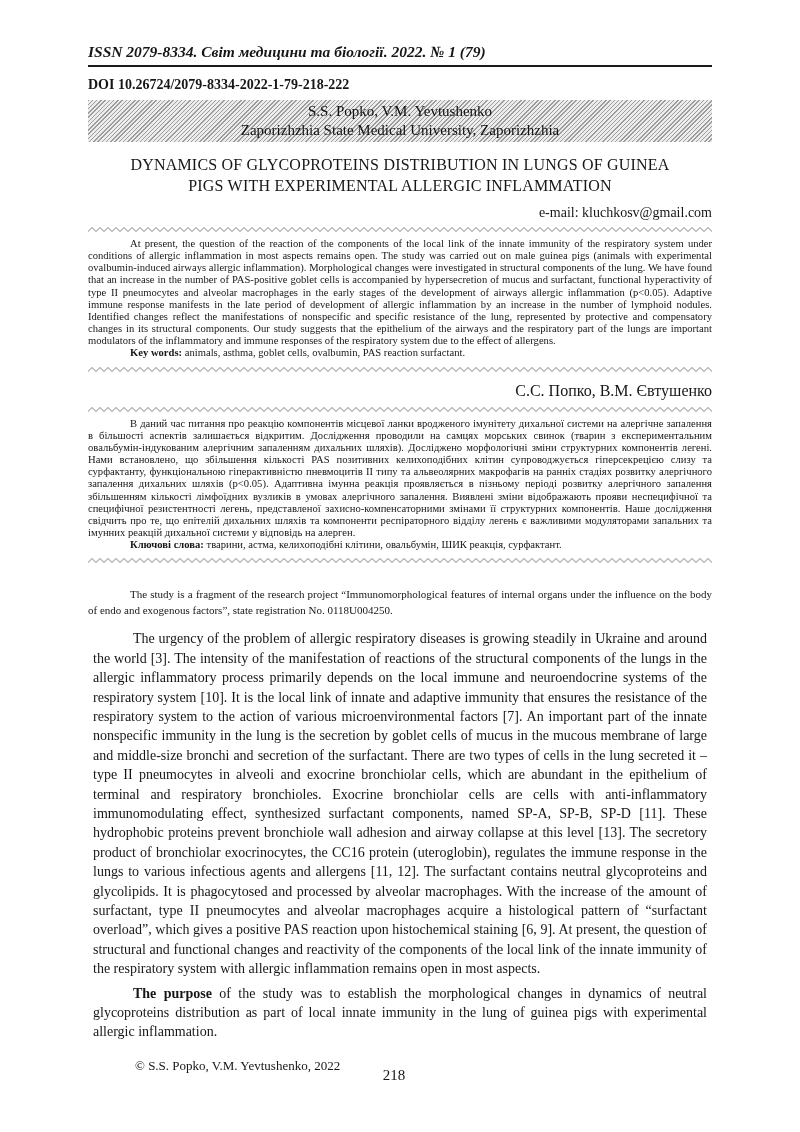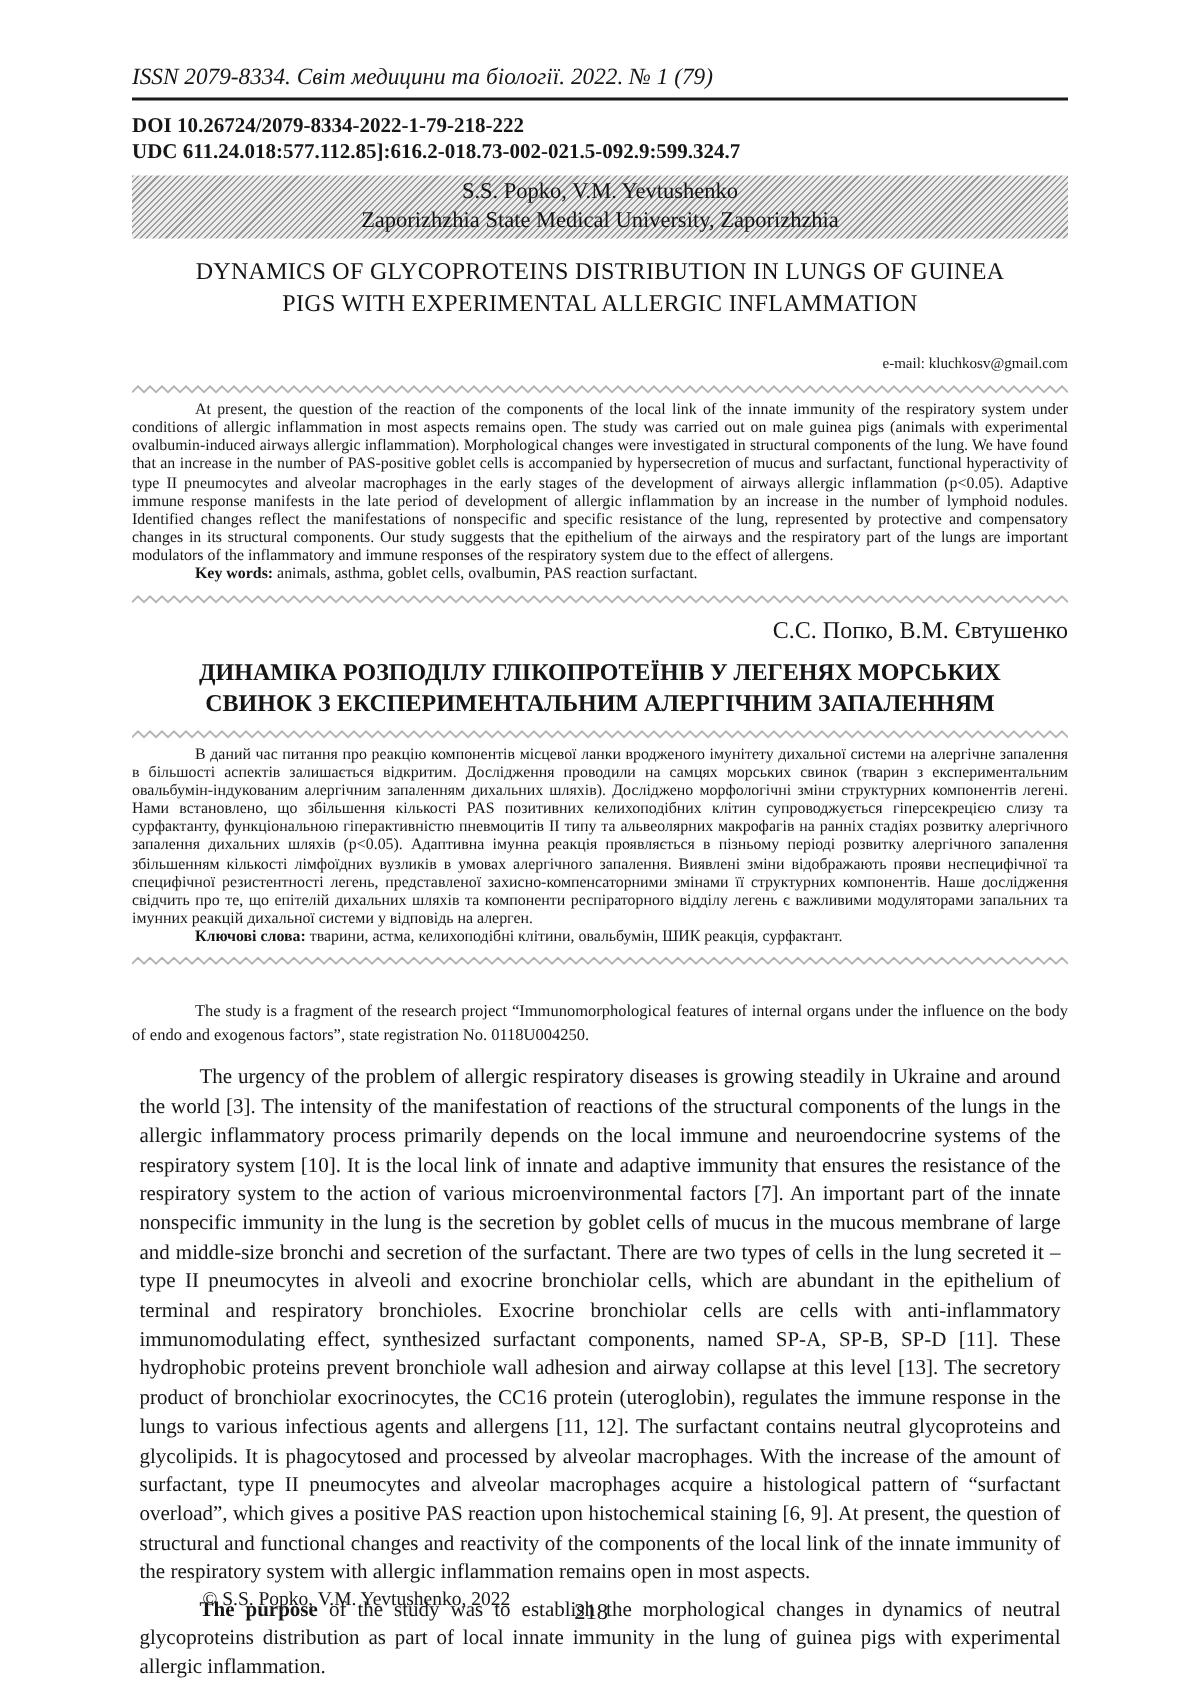--- a/index.html
+++ b/index.html
@@ -8,39 +8,39 @@
     width:800px;height:1132px;
     margin:0 auto;
     background:#ffffff;
     box-sizing:border-box;
     padding:42px 88px 0 88px;
     font-family:"Liberation Serif","DejaVu Serif",serif;
     color:#161616;
     overflow:hidden;
   }
   .issn{
-    font-weight:normal;font-style:italic;
+    font-weight:bold;font-style:italic;
     font-size:15.5px;line-height:19px;
     border-bottom:2.2px solid #1b1b1b;
     padding-bottom:4px;
   }
   .doi-udc{margin-top:9px;font-weight:bold;font-size:14px;line-height:17px;}
   .banner{
     margin-top:7px;
     background:repeating-linear-gradient(135deg,#9c9c9c 0px,#9c9c9c 1px,#ececec 1px,#ececec 3px);
     text-align:center;font-weight:normal;font-size:15px;line-height:18.5px;
     padding:2px 0 3px 0;
     color:#101010;
   }
   .banner .row{padding:0 4px;}
   .title-en{
     margin:12px 30px 0 30px;text-align:center;
     font-weight:normal;font-size:16px;line-height:21px;letter-spacing:.2px;
   }
-  .email{margin-top:22px;text-align:right;font-size:10px;line-height:15px;}
+  .email{margin-top:9px;text-align:right;font-size:14px;line-height:15px;}
   .zigzag{height:7px;margin:6px 0 5px 0;line-height:0;}
   .abstract{font-size:10.6px;line-height:12.15px;text-align:justify;}
   .abstract p{margin:0;text-indent:42px;}
   .b{font-weight:bold;}
   .authors-uk{margin-top:8px;text-align:right;font-weight:normal;font-size:16px;line-height:19px;}
   .title-uk{margin:8px 40px 6px 40px;text-align:center;font-weight:bold;font-size:16px;line-height:21px;}
   .fragment{margin-top:23px;font-size:11px;line-height:15.5px;text-align:justify;}
   .fragment p{margin:0;text-indent:42px;}
   .body-text{margin-top:11px;font-size:14px;line-height:19.4px;text-align:justify;}
   .body-text p{margin:5px;text-indent:40px;}
@@ -50,21 +50,20 @@
 </style>
 </head>
 <body>
 
 <div class="page">
 
   <div class="issn">ISSN 2079-8334. Світ медицини та біології. 2022. № 1 (79)</div>
 
   <div class="doi-udc">
     <div>DOI 10.26724/2079-8334-2022-1-79-218-222</div>
-    <div>UDC 611.24.018:577.112.85]:616.2-018.73-002-021.5-092.9:599.324.7</div>
   </div>
 
   <div class="banner">
     <div class="row">S.S. Popko, V.M. Yevtushenko</div>
     <div class="row">Zaporizhzhia State Medical University, Zaporizhzhia</div>
   </div>
 
   <h1 class="title-en">DYNAMICS OF GLYCOPROTEINS DISTRIBUTION IN LUNGS OF GUINEA PIGS WITH EXPERIMENTAL ALLERGIC INFLAMMATION</h1>
 
   <div class="email">e-mail: kluchkosv@gmail.com</div>
@@ -77,21 +76,20 @@
     <p>At present, the question of the reaction of the components of the local link of the innate immunity of the respiratory system under conditions of allergic inflammation in most aspects remains open. The study was carried out on male guinea pigs (animals with experimental ovalbumin-induced airways allergic inflammation). Morphological changes were investigated in structural components of the lung. We have found that an increase in the number of PAS-positive goblet cells is accompanied by hypersecretion of mucus and surfactant, functional hyperactivity of type II pneumocytes and alveolar macrophages in the early stages of the development of airways allergic inflammation (p&lt;0.05). Adaptive immune response manifests in the late period of development of allergic inflammation by an increase in the number of lymphoid nodules. Identified changes reflect the manifestations of nonspecific and specific resistance of the lung, represented by protective and compensatory changes in its structural components. Our study suggests that the epithelium of the airways and the respiratory part of the lungs are important modulators of the inflammatory and immune responses of the respiratory system due to the effect of allergens.</p>
     <p><span class="b">Key words:</span><span> animals, asthma, goblet cells, ovalbumin, PAS reaction surfactant.</span></p>
   </section>
 
   <div class="zigzag"><svg width="624" height="7" aria-hidden="true">
         <polyline points="0,5.5 4,1.5 8,5.5 12,1.5 16,5.5 20,1.5 24,5.5 28,1.5 32,5.5 36,1.5 40,5.5 44,1.5 48,5.5 52,1.5 56,5.5 60,1.5 64,5.5 68,1.5 72,5.5 76,1.5 80,5.5 84,1.5 88,5.5 92,1.5 96,5.5 100,1.5 104,5.5 108,1.5 112,5.5 116,1.5 120,5.5 124,1.5 128,5.5 132,1.5 136,5.5 140,1.5 144,5.5 148,1.5 152,5.5 156,1.5 160,5.5 164,1.5 168,5.5 172,1.5 176,5.5 180,1.5 184,5.5 188,1.5 192,5.5 196,1.5 200,5.5 204,1.5 208,5.5 212,1.5 216,5.5 220,1.5 224,5.5 228,1.5 232,5.5 236,1.5 240,5.5 244,1.5 248,5.5 252,1.5 256,5.5 260,1.5 264,5.5 268,1.5 272,5.5 276,1.5 280,5.5 284,1.5 288,5.5 292,1.5 296,5.5 300,1.5 304,5.5 308,1.5 312,5.5 316,1.5 320,5.5 324,1.5 328,5.5 332,1.5 336,5.5 340,1.5 344,5.5 348,1.5 352,5.5 356,1.5 360,5.5 364,1.5 368,5.5 372,1.5 376,5.5 380,1.5 384,5.5 388,1.5 392,5.5 396,1.5 400,5.5 404,1.5 408,5.5 412,1.5 416,5.5 420,1.5 424,5.5 428,1.5 432,5.5 436,1.5 440,5.5 444,1.5 448,5.5 452,1.5 456,5.5 460,1.5 464,5.5 468,1.5 472,5.5 476,1.5 480,5.5 484,1.5 488,5.5 492,1.5 496,5.5 500,1.5 504,5.5 508,1.5 512,5.5 516,1.5 520,5.5 524,1.5 528,5.5 532,1.5 536,5.5 540,1.5 544,5.5 548,1.5 552,5.5 556,1.5 560,5.5 564,1.5 568,5.5 572,1.5 576,5.5 580,1.5 584,5.5 588,1.5 592,5.5 596,1.5 600,5.5 604,1.5 608,5.5 612,1.5 616,5.5 620,1.5 624,5.5" fill="none" stroke="#b3b3b3" stroke-width="1.2"></polyline>
       </svg></div>
 
   <div class="authors-uk">С.С. Попко, В.М. Євтушенко</div>
 
-  <h2 class="title-uk">ДИНАМІКА РОЗПОДІЛУ ГЛІКОПРОТЕЇНІВ У ЛЕГЕНЯХ МОРСЬКИХ СВИНОК З ЕКСПЕРИМЕНТАЛЬНИМ АЛЕРГІЧНИМ ЗАПАЛЕННЯМ</h2>
 
   <div class="zigzag"><svg width="624" height="7" aria-hidden="true">
         <polyline points="0,5.5 4,1.5 8,5.5 12,1.5 16,5.5 20,1.5 24,5.5 28,1.5 32,5.5 36,1.5 40,5.5 44,1.5 48,5.5 52,1.5 56,5.5 60,1.5 64,5.5 68,1.5 72,5.5 76,1.5 80,5.5 84,1.5 88,5.5 92,1.5 96,5.5 100,1.5 104,5.5 108,1.5 112,5.5 116,1.5 120,5.5 124,1.5 128,5.5 132,1.5 136,5.5 140,1.5 144,5.5 148,1.5 152,5.5 156,1.5 160,5.5 164,1.5 168,5.5 172,1.5 176,5.5 180,1.5 184,5.5 188,1.5 192,5.5 196,1.5 200,5.5 204,1.5 208,5.5 212,1.5 216,5.5 220,1.5 224,5.5 228,1.5 232,5.5 236,1.5 240,5.5 244,1.5 248,5.5 252,1.5 256,5.5 260,1.5 264,5.5 268,1.5 272,5.5 276,1.5 280,5.5 284,1.5 288,5.5 292,1.5 296,5.5 300,1.5 304,5.5 308,1.5 312,5.5 316,1.5 320,5.5 324,1.5 328,5.5 332,1.5 336,5.5 340,1.5 344,5.5 348,1.5 352,5.5 356,1.5 360,5.5 364,1.5 368,5.5 372,1.5 376,5.5 380,1.5 384,5.5 388,1.5 392,5.5 396,1.5 400,5.5 404,1.5 408,5.5 412,1.5 416,5.5 420,1.5 424,5.5 428,1.5 432,5.5 436,1.5 440,5.5 444,1.5 448,5.5 452,1.5 456,5.5 460,1.5 464,5.5 468,1.5 472,5.5 476,1.5 480,5.5 484,1.5 488,5.5 492,1.5 496,5.5 500,1.5 504,5.5 508,1.5 512,5.5 516,1.5 520,5.5 524,1.5 528,5.5 532,1.5 536,5.5 540,1.5 544,5.5 548,1.5 552,5.5 556,1.5 560,5.5 564,1.5 568,5.5 572,1.5 576,5.5 580,1.5 584,5.5 588,1.5 592,5.5 596,1.5 600,5.5 604,1.5 608,5.5 612,1.5 616,5.5 620,1.5 624,5.5" fill="none" stroke="#b3b3b3" stroke-width="1.2"></polyline>
       </svg></div>
 
   <section class="abstract">
     <p>В даний час питання про реакцію компонентів місцевої ланки вродженого імунітету дихальної системи на алергічне запалення в більшості аспектів залишається відкритим. Дослідження проводили на самцях морських свинок (тварин з експериментальним овальбумін-індукованим алергічним запаленням дихальних шляхів). Досліджено морфологічні зміни структурних компонентів легені. Нами встановлено, що збільшення кількості PAS позитивних келихоподібних клітин супроводжується гіперсекрецією слизу та сурфактанту, функціональною гіперактивністю пневмоцитів II типу та альвеолярних макрофагів на ранніх стадіях розвитку алергічного запалення дихальних шляхів (p&lt;0.05). Адаптивна імунна реакція проявляється в пізньому періоді розвитку алергічного запалення збільшенням кількості лімфоїдних вузликів в умовах алергічного запалення. Виявлені зміни відображають прояви неспецифічної та специфічної резистентності легень, представленої захисно-компенсаторними змінами її структурних компонентів. Наше дослідження свідчить про те, що епітелій дихальних шляхів та компоненти респіраторного відділу легень є важливими модуляторами запальних та імунних реакцій дихальної системи у відповідь на алерген.</p>
     <p><span class="b">Ключові слова:</span><span> тварини, астма, келихоподібні клітини, овальбумін, ШИК реакція, сурфактант.</span></p>
   </section>
 

